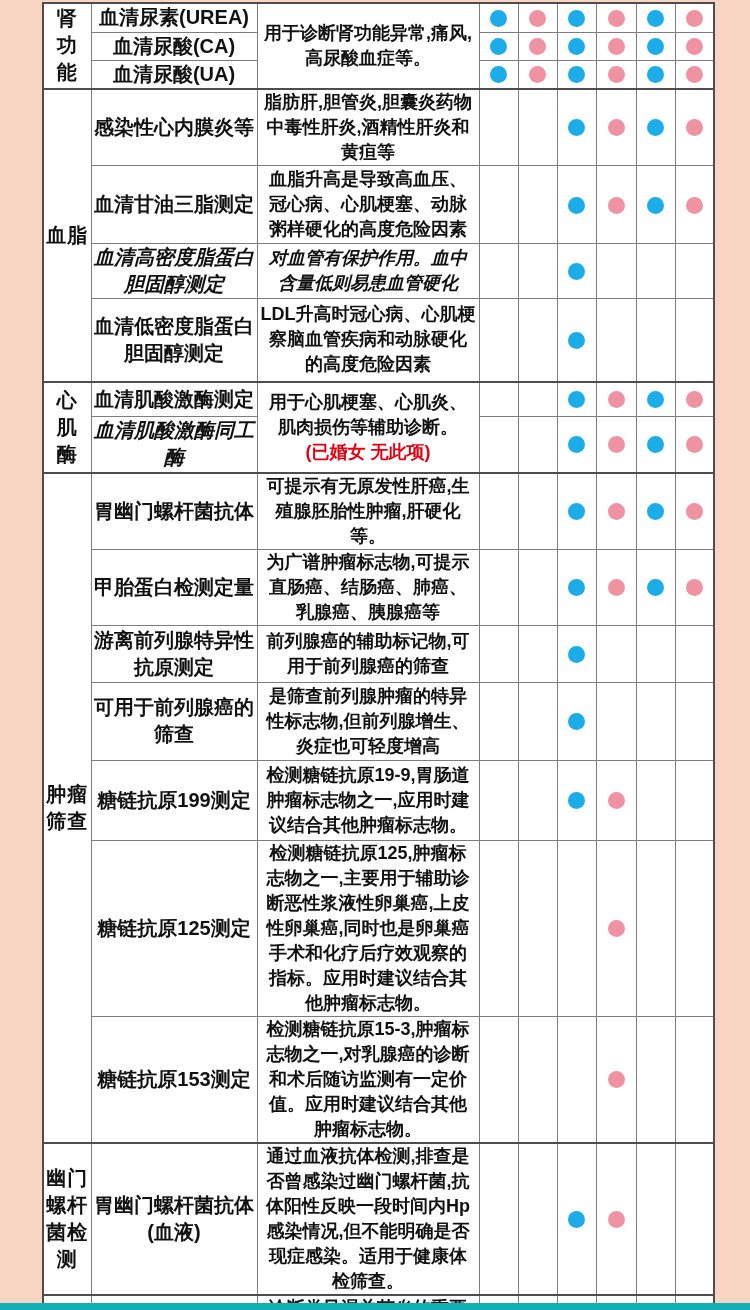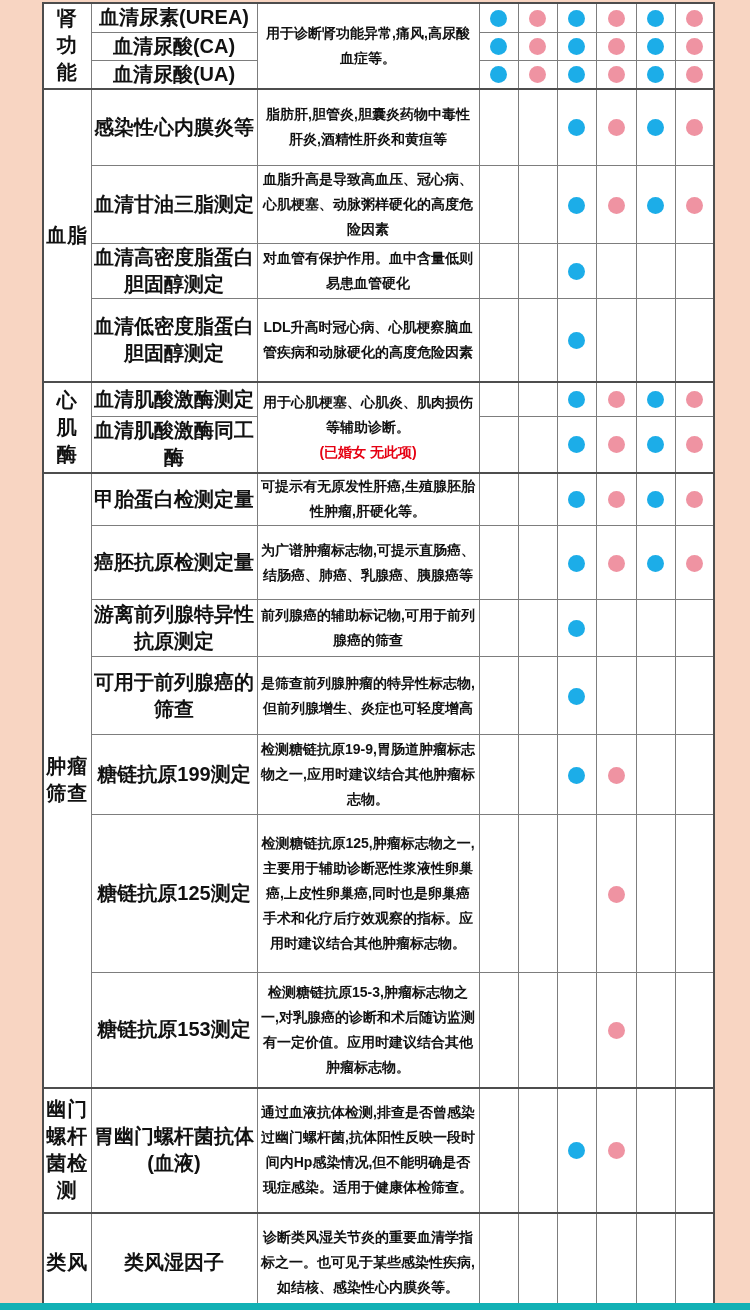--- a/index.html
+++ b/index.html
@@ -25,21 +25,21 @@
   tr.section-start > td{border-top:2px solid #4d4d4d;}
   table{border:2px solid #4d4d4d;}
   td.cat{
     font-size:20px;line-height:27px;letter-spacing:1px;
     background:#fff;
   }
   td.name{
     font-size:20px;line-height:27px;padding:0 2px;
   }
   td.desc{
-    font-size:14px;line-height:25px;padding:0 3px;margin-top:20px;
+    font-size:18px;line-height:25px;padding:0 3px;margin-top:20px;
   }
   td.desc .note{color:var(--red,#E60012);}
   .dot{
     display:inline-block;width:17px;height:17px;border-radius:50%;
     vertical-align:middle;
   }
   .dot.blue{background:var(--blue,#1CADE8);}
   .dot.pink{background:var(--pink,#EF93A2);}
   .bottom-bar{
     position:absolute;left:0;bottom:0;width:750px;height:7px;
@@ -112,21 +112,21 @@
         <tr style="height: 78px;">
           <td class="name">血清甘油三脂测定</td>
           <td class="desc" rowspan="1"><span>血脂升高是导致高血压、冠心病、心肌梗塞、动脉粥样硬化的高度危险因素</span></td>
           <td class="dotcell"></td>
           <td class="dotcell"></td>
           <td class="dotcell"><span class="dot blue"></span></td>
           <td class="dotcell"><span class="dot pink"></span></td>
           <td class="dotcell"><span class="dot blue"></span></td>
           <td class="dotcell"><span class="dot pink"></span></td>
         </tr>
-        <tr style="height: 54px;">
+        <tr style="height: 54px; font-style: italic;">
           <td class="name">血清高密度脂蛋白胆固醇测定</td>
           <td class="desc" rowspan="1"><span>对血管有保护作用。血中含量低则易患血管硬化</span></td>
           <td class="dotcell"></td>
           <td class="dotcell"></td>
           <td class="dotcell"><span class="dot blue"></span></td>
           <td class="dotcell"></td>
           <td class="dotcell"></td>
           <td class="dotcell"></td>
         </tr>
         <tr style="height: 83px;">
@@ -147,45 +147,45 @@
           </td>
           <td class="name">血清肌酸激酶测定</td>
           <td class="desc" rowspan="2"><span>用于心肌梗塞、心肌炎、肌肉损伤等辅助诊断。</span><div class="note">(已婚女 无此项)</div></td>
           <td class="dotcell"></td>
           <td class="dotcell"></td>
           <td class="dotcell"><span class="dot blue"></span></td>
           <td class="dotcell"><span class="dot pink"></span></td>
           <td class="dotcell"><span class="dot blue"></span></td>
           <td class="dotcell"><span class="dot pink"></span></td>
         </tr>
-        <tr style="height: 56px;">
+        <tr style="height: 56px; font-style: italic;">
           <td class="name">血清肌酸激酶同工酶</td>
           <td class="dotcell"></td>
           <td class="dotcell"></td>
           <td class="dotcell"><span class="dot blue"></span></td>
           <td class="dotcell"><span class="dot pink"></span></td>
           <td class="dotcell"><span class="dot blue"></span></td>
           <td class="dotcell"><span class="dot pink"></span></td>
         </tr>
         <tr class="section-start" style="height: 53px;">
           <td class="cat" rowspan="7">
             <div>肿瘤</div>
             <div>筛查</div>
           </td>
+          <td class="name">胃幽门螺杆菌抗体</td>
+          <td class="desc" rowspan="1"><span>可提示有无原发性肝癌,生殖腺胚胎性肿瘤,肝硬化等。</span></td>
+          <td class="dotcell"></td>
+          <td class="dotcell"></td>
+          <td class="dotcell"><span class="dot blue"></span></td>
+          <td class="dotcell"><span class="dot pink"></span></td>
+          <td class="dotcell"><span class="dot blue"></span></td>
+          <td class="dotcell"><span class="dot pink"></span></td>
+        </tr>
+        <tr style="height: 74px;">
           <td class="name">甲胎蛋白检测定量</td>
-          <td class="desc" rowspan="1"><span>可提示有无原发性肝癌,生殖腺胚胎性肿瘤,肝硬化等。</span></td>
-          <td class="dotcell"></td>
-          <td class="dotcell"></td>
-          <td class="dotcell"><span class="dot blue"></span></td>
-          <td class="dotcell"><span class="dot pink"></span></td>
-          <td class="dotcell"><span class="dot blue"></span></td>
-          <td class="dotcell"><span class="dot pink"></span></td>
-        </tr>
-        <tr style="height: 74px;">
-          <td class="name">癌胚抗原检测定量</td>
           <td class="desc" rowspan="1"><span>为广谱肿瘤标志物,可提示直肠癌、结肠癌、肺癌、乳腺癌、胰腺癌等</span></td>
           <td class="dotcell"></td>
           <td class="dotcell"></td>
           <td class="dotcell"><span class="dot blue"></span></td>
           <td class="dotcell"><span class="dot pink"></span></td>
           <td class="dotcell"><span class="dot blue"></span></td>
           <td class="dotcell"><span class="dot pink"></span></td>
         </tr>
         <tr style="height: 57px;">
           <td class="name">游离前列腺特异性抗原测定</td>

